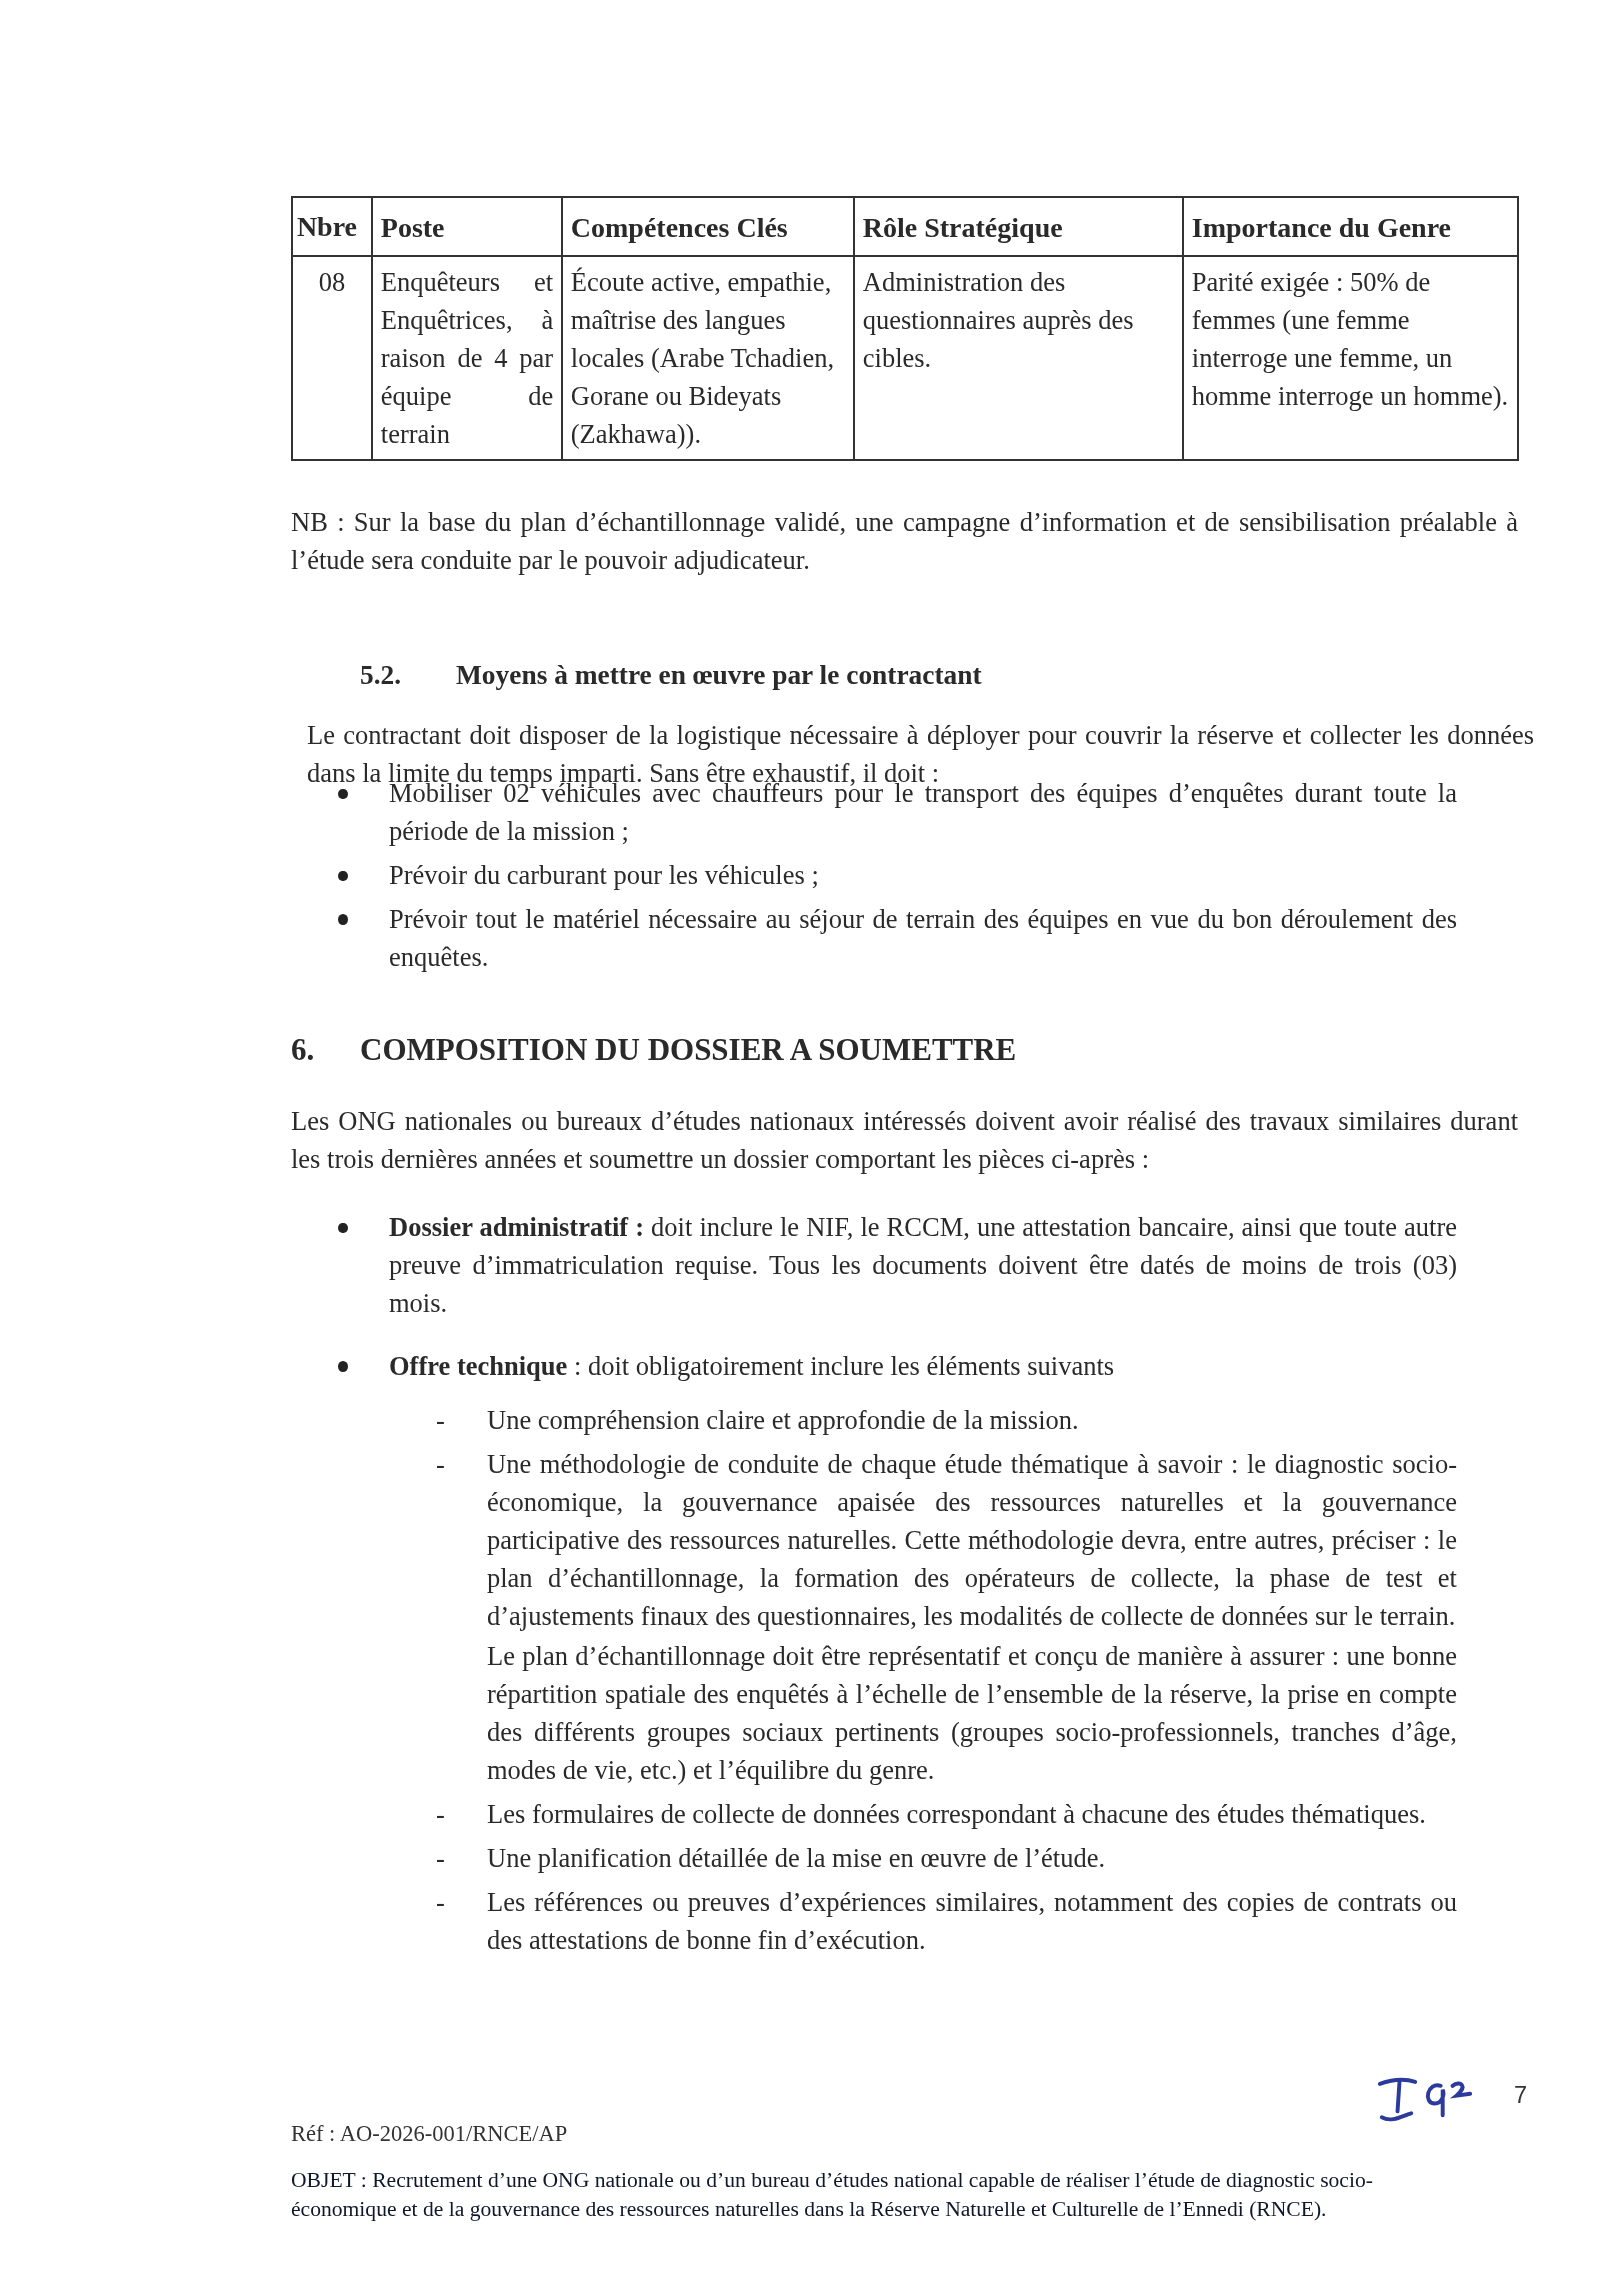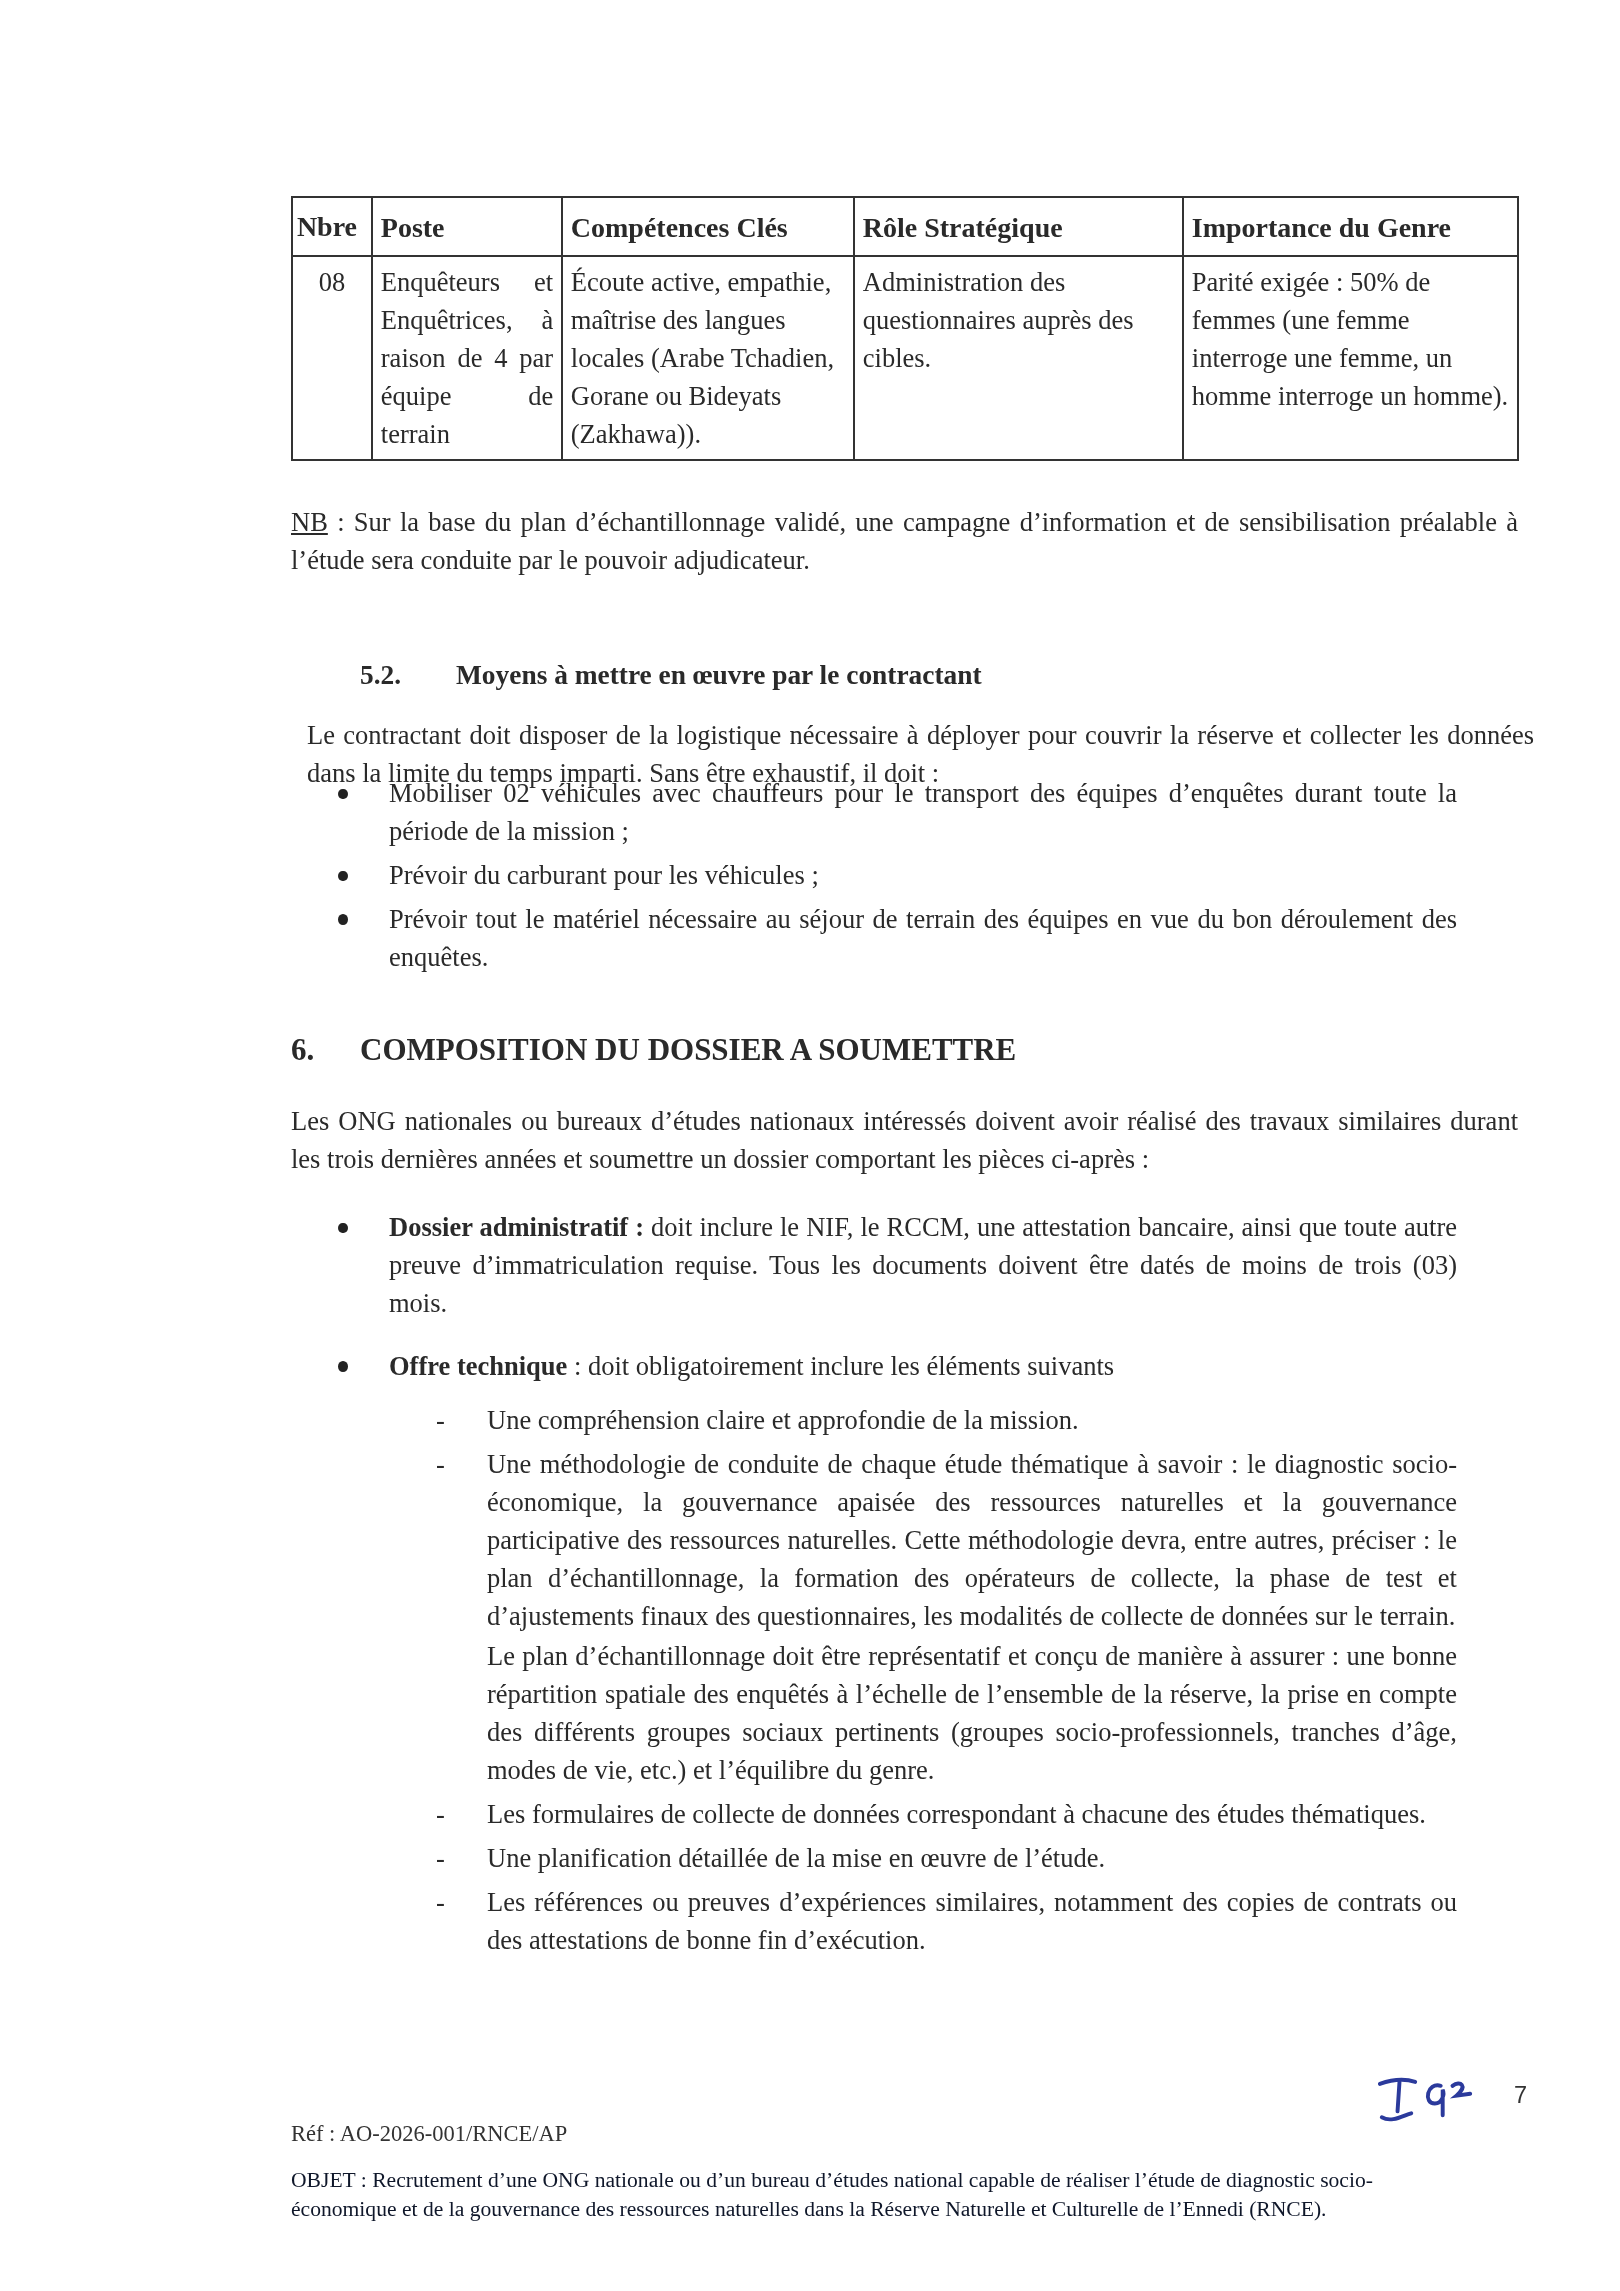--- a/index.html
+++ b/index.html
@@ -31,21 +31,21 @@
       font-weight: bold; text-align: left;
       font-size: 28px; height: 59px; vertical-align: middle;
       padding-top: 2px;
     }
     .tbl td { padding-top: 5.9px; padding-bottom: 5.9px; }
     .tbl td.num { text-align: center; }
     .tbl th.nbre { padding: 0 3.9px; }
 
     
     .blk { position: absolute; left: 291px; width: 1227px; text-align: justify; }
-    .nb-label { text-decoration: underline; }
+    .nb-label { }
     .sub-heading {
       position: absolute; left: 360px; top: 616px;
       font-weight: bold; font-size: 27.4px; margin-top: 40px;
     }
     .sub-heading .sec-num { display: inline-block; width: 96px; }
     .heading {
       position: absolute; left: 291px; top: 1031px;
       font-weight: bold; font-size: 31px;
     }
     .heading .sec-num { display: inline-block; width: 69px; }

